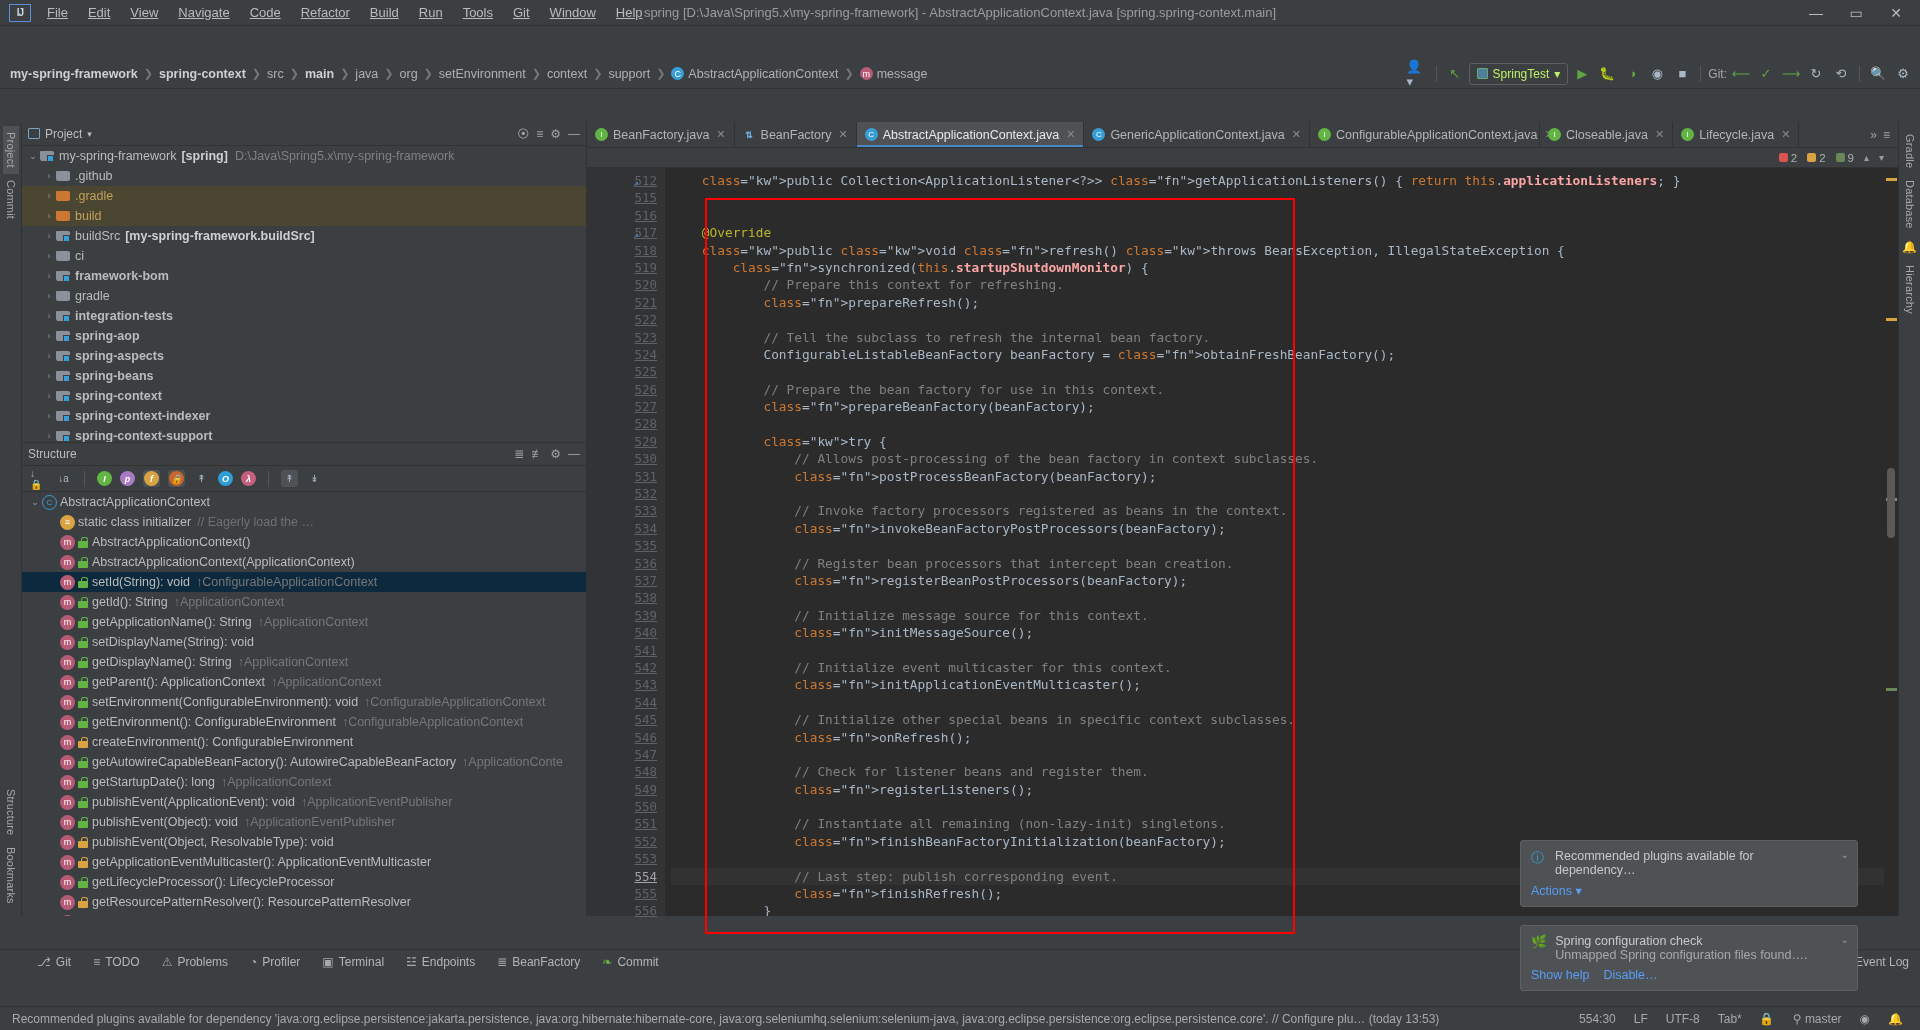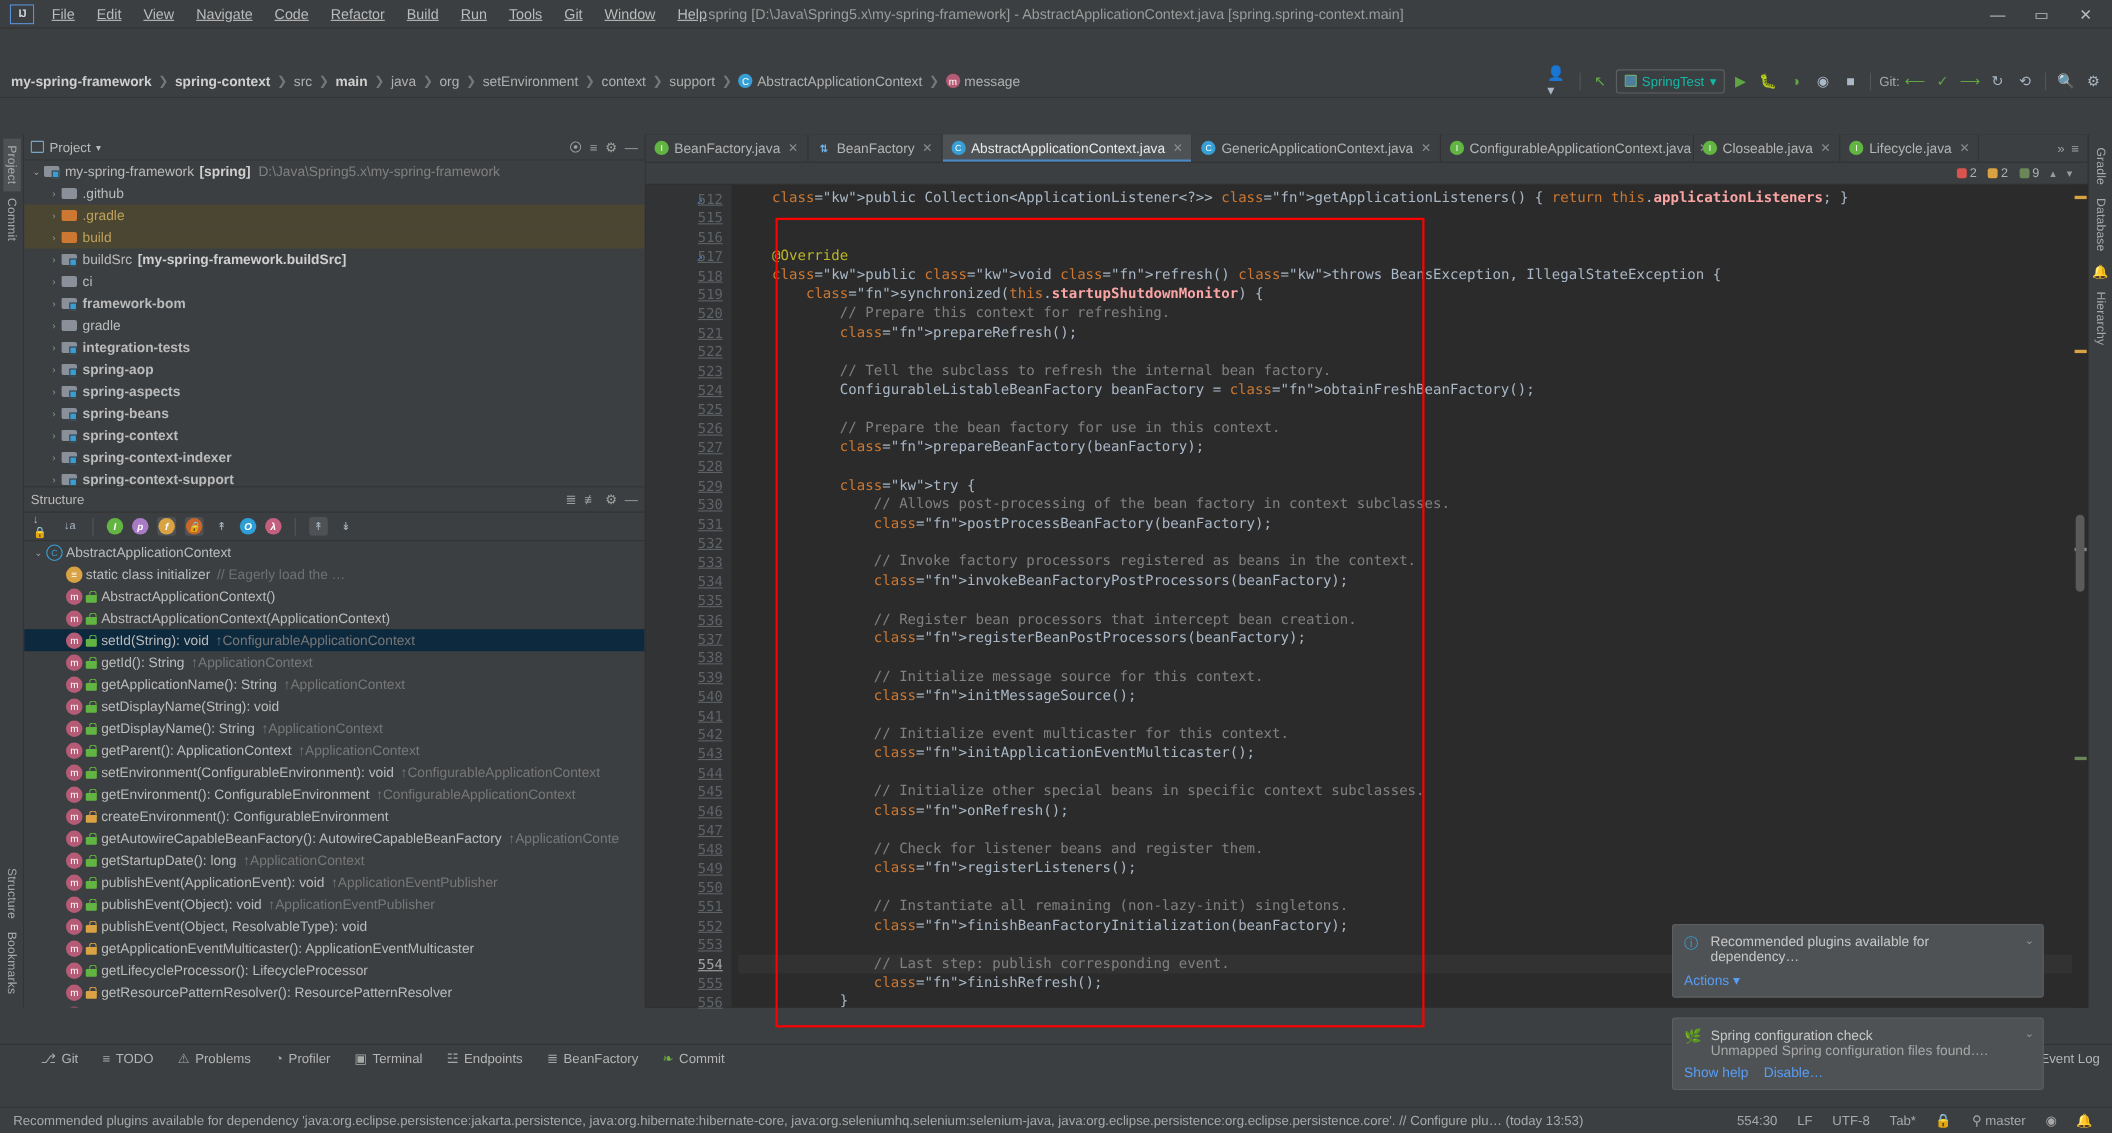--- a/index.html
+++ b/index.html
@@ -46,21 +46,21 @@
     width:13px;height:13px;border-radius:50%; display:inline-flex;align-items:center;justify-content:center;
     font-size:9px; color:#fff; margin-right:4px;
   }
   .ico-c { background:#389fd6; }
   .ico-m { background:#b55b76; }
   .toolbar-right { margin-left:auto; display:flex; align-items:center; gap:3px; padding-right:6px; }
   .tb-btn { width:22px;height:22px; display:flex;align-items:center;justify-content:center;
             color:#a9b7c6; font-size:13px; border-radius:3px; }
   .runcfg {
     display:flex;align-items:center;gap:5px; height:22px; padding:0 7px;
-    border:1px solid #5e6060; border-radius:3px; font-size:12px; color:#14b8a6;
+    border:1px solid #5e6060; border-radius:3px; font-size:12px; color:#bef264;
   }
   .runcfg .sq { width:11px;height:11px;border:1.5px solid #6fa86f; background:#4e7e9e; border-radius:1px;}
   .green { color:#5fa544; }
   .vsep { width:1px;height:16px;background:#555; margin:0 4px; }
 
   
   .body { flex:1 1 auto; display:flex; min-height:0; }
 
   
   .rail {

